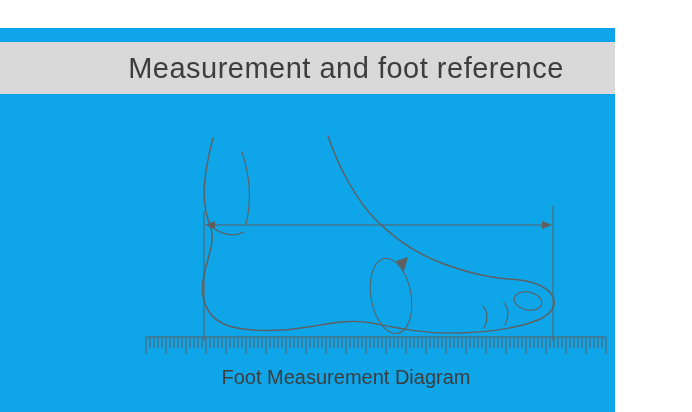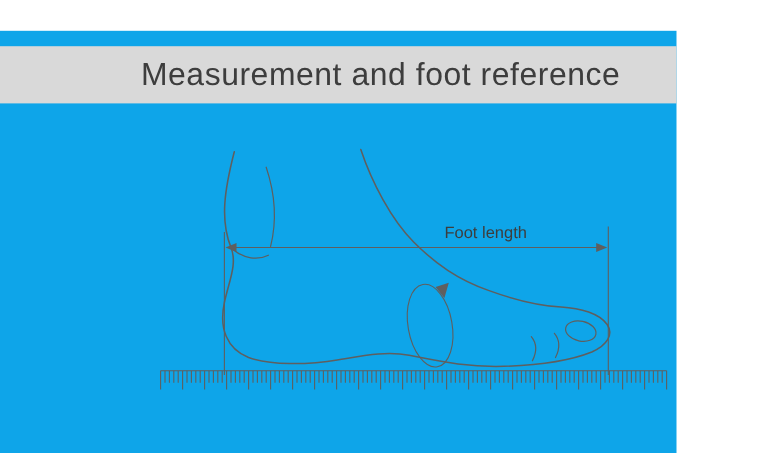--- a/index.html
+++ b/index.html
@@ -229,18 +229,18 @@
             <line x1="586" y1="309" x2="586" y2="326" class="tick"></line>
             <line x1="590" y1="309" x2="590" y2="320" class="tick"></line>
             <line x1="594" y1="309" x2="594" y2="320" class="tick"></line>
             <line x1="598" y1="309" x2="598" y2="320" class="tick"></line>
             <line x1="602" y1="309" x2="602" y2="320" class="tick"></line>
             <line x1="606" y1="309" x2="606" y2="326" class="tick"></line>
           </g>
       </g>
     </svg>
 
-    <div class="label foot-length-label">Foot length</div>
   </div>
 
+  <div class="caption">Foot Measurement Diagram</div>
 
   <div class="footer-band"></div>
 </div>
 
 </body></html>

